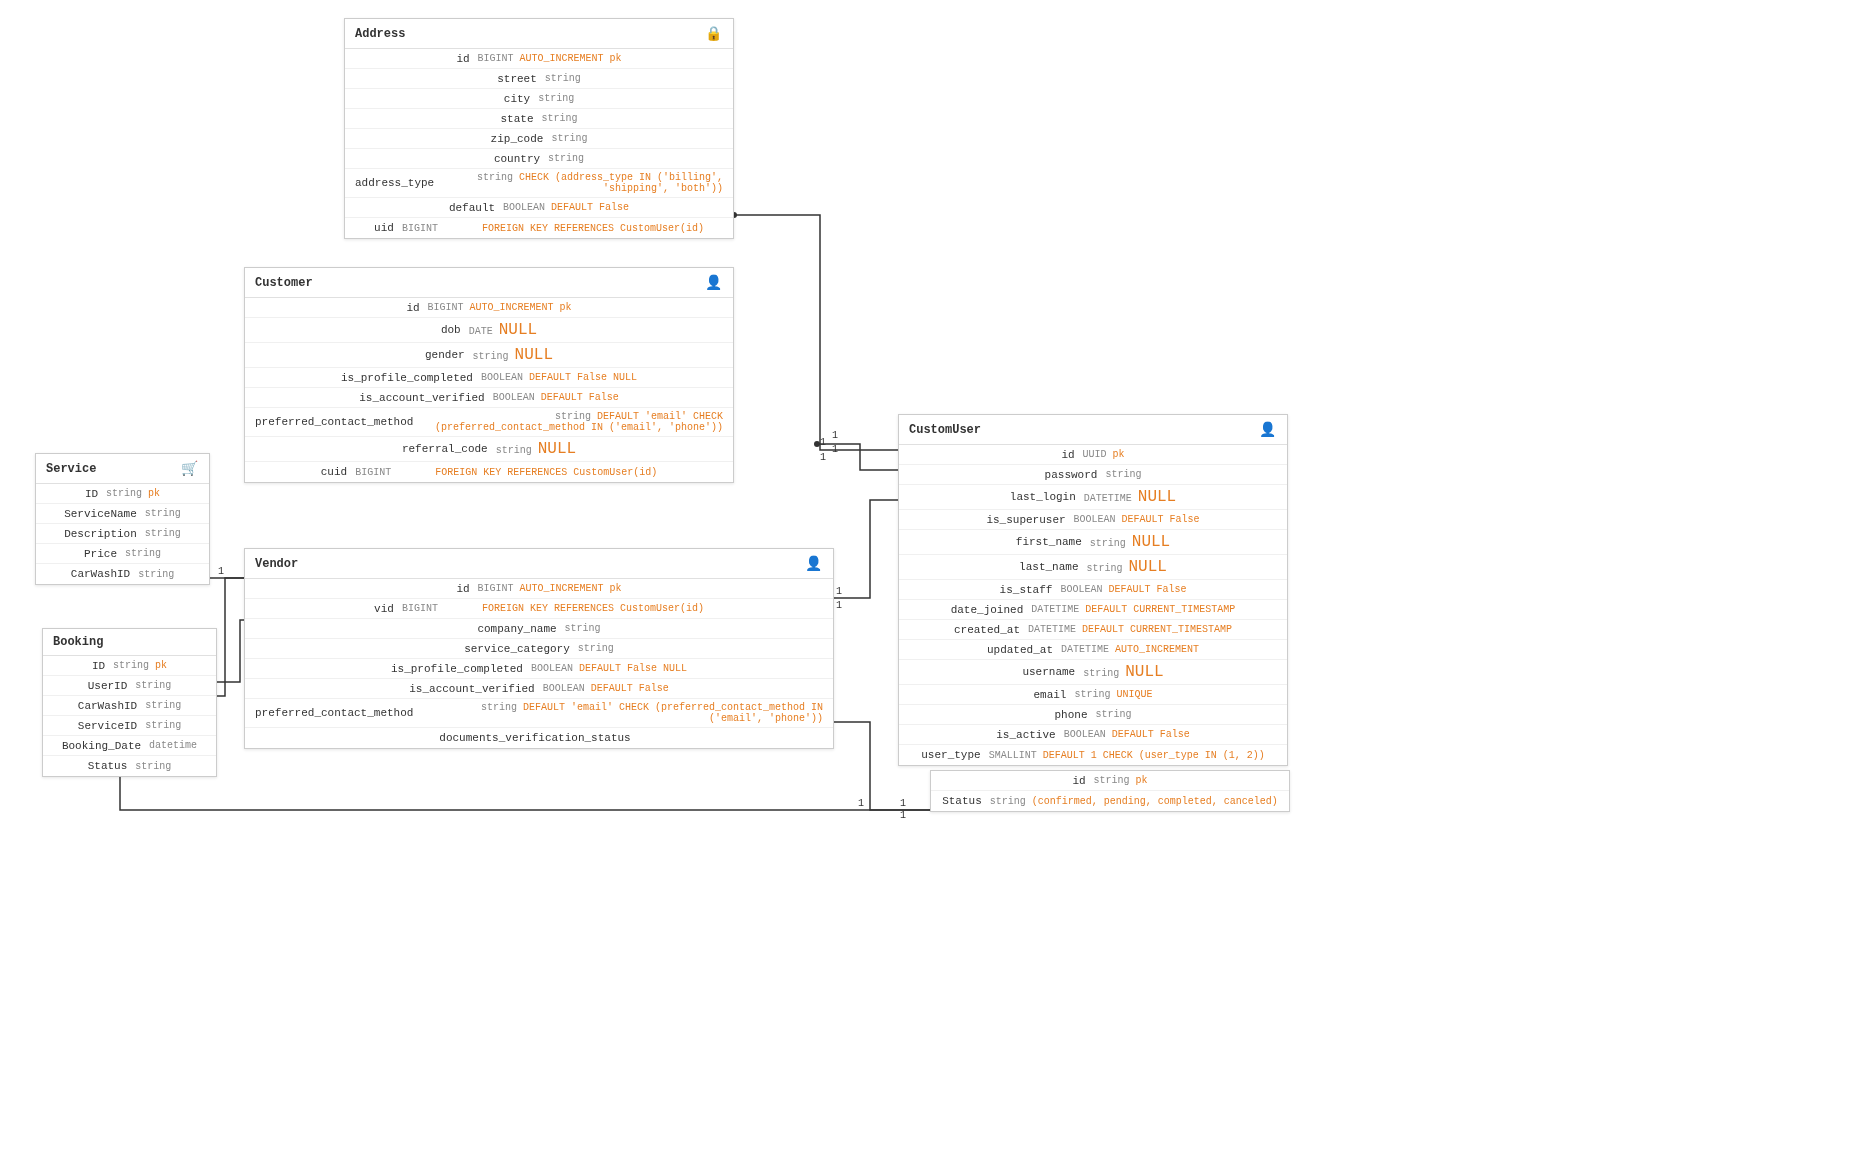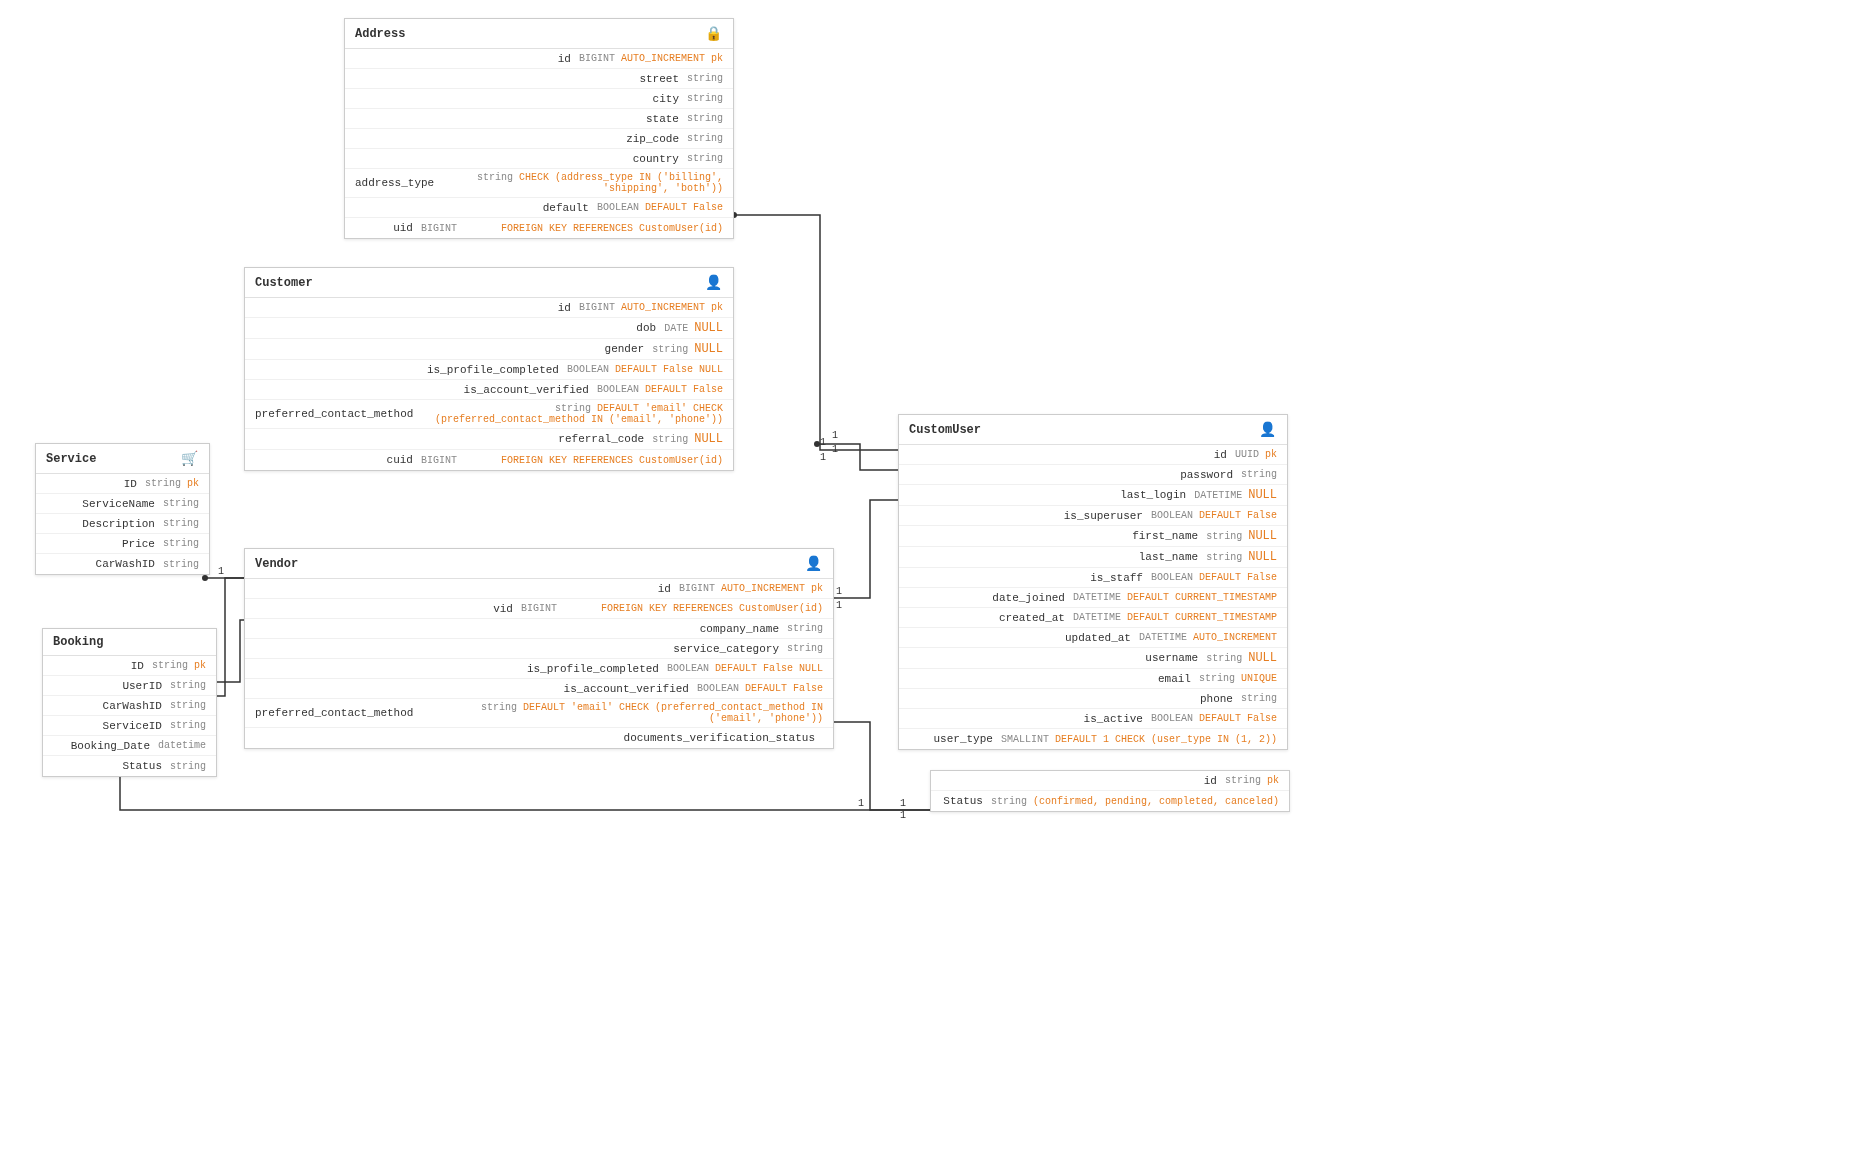--- a/index.html
+++ b/index.html
@@ -36,21 +36,21 @@
       border-bottom: 1px solid #e0e0e0;
       background: #ffffff;
       border-radius: 4px 4px 0 0;
     }
     .table-header-icon {
       color: #888;
       font-size: 14px;
     }
     .table-row {
       display: flex;
-      justify-content: flex-end;
+      justify-content: center;
       align-items: center;
       padding: 3px 10px;
       border-bottom: 1px solid #f0f0f0;
       min-height: 20px;
     }
     .table-row:last-child {
       border-bottom: none;
     }
     .field-name {
       color: #333;
@@ -71,21 +71,21 @@
       color: #e67e22;
       font-size: 10px;
       margin-left: 38px;
     }
     .field-constraint {
       color: #e67e22;
       font-size: 10px;
     }
     .field-null {
       color: #e67e22;
-      font-size: 12px;
+      font-size: 16px;
     }
     svg.connectors {
       position: absolute;
       top: 0;
       left: 0;
       width: 1872px;
       height: 1163px;
       pointer-events: none;
       overflow: visible;
     }
@@ -279,21 +279,21 @@
     <div class="table-row">
       <span class="field-name">is_active</span>
       <span class="field-type">BOOLEAN <span class="field-constraint">DEFAULT False</span></span>
     </div>
     <div class="table-row">
       <span class="field-name">user_type</span>
       <span class="field-type">SMALLINT <span class="field-constraint">DEFAULT 1 CHECK (user_type IN (1, 2))</span></span>
     </div>
   </div>
 
-  <div class="db-table" style="left: 35px; top: 443px; width: 175px;">
+  <div class="db-table" style="left: 35px; top: 453px; width: 175px;">
     <div class="table-header">
       <span>Service</span>
       <span class="table-header-icon">🛒</span>
     </div>
     <div class="table-row">
       <span class="field-name">ID</span>
       <span class="field-type">string <span class="field-pk">pk</span></span>
     </div>
     <div class="table-row">
       <span class="field-name">ServiceName</span>

